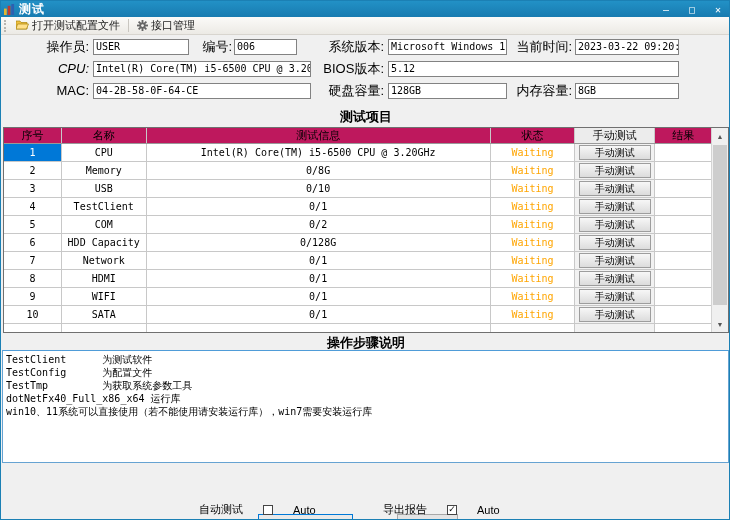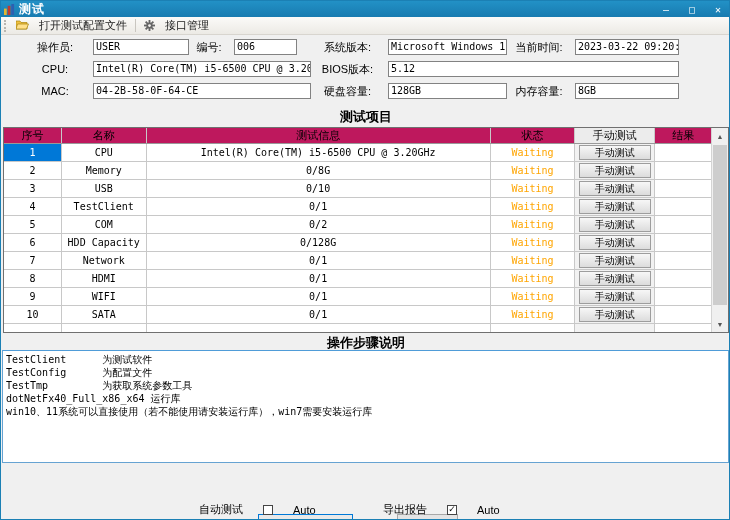--- a/index.html
+++ b/index.html
@@ -15,24 +15,24 @@
   .titlebar .app-icon { width:11px; height:11px; margin:0 4px 0 3px; }
   .titlebar .title { font-size:12px; font-weight:bold; letter-spacing:1px; }
   .win-controls { margin-left:auto; display:flex; }
   .win-btn { width:26px; height:16px; display:flex; align-items:center; justify-content:center;
     font-size:10px; color:#fff; font-family:"DejaVu Sans Mono",monospace; cursor:default; }
   
   .toolbar { position:absolute; left:0; top:16px; width:728px; height:18px;
     background:linear-gradient(#fbfaf8,#eceae5); border-bottom:1px solid #d8d5cf;
     display:flex; align-items:center; font-size:11px; color:#222; }
   .grip { width:3px; height:12px; border-left:2px dotted #b9b6b0; margin:0 4px 0 3px; }
-  .tool-item { display:flex; align-items:center; gap:10px; padding:0 5px; height:16px; }
+  .tool-item { display:flex; align-items:center; gap:3px; padding:0 5px; height:16px; }
   .tool-sep { width:1px; height:13px; background:#c9c6c0; margin:0 3px; }
   
-  .lbl { position:absolute; font-size:11px; color:#000; text-align:center; height:16px; line-height:16px; }
+  .lbl { position:absolute; font-size:13px; color:#000; text-align:right; height:16px; line-height:16px; }
   .fld { position:absolute; height:16px; background:#fff; border:1px solid #828282;
     font-size:10px; font-family:"DejaVu Sans Mono",monospace; line-height:14px;
     padding:0 2px; overflow:hidden; white-space:nowrap; color:#000; }
   
   .sec-title { position:absolute; width:730px; text-align:center; font-size:13px; font-weight:bold;
     font-family:"DejaVu Serif","Liberation Serif",serif; color:#000; }
   
   .grid { position:absolute; left:2px; top:126px; width:726px; height:206px;
     border:1px solid #707070; background:#fff; overflow:hidden; display:flex; }
   .grid-main { width:709px; overflow:hidden; }
@@ -112,21 +112,21 @@
 
 <span class="lbl" style="left:20px; top:38px; width:68px;">操作员:</span>
 <div class="fld" style="left:92px; top:38px; width:96px;">USER</div>
 <span class="lbl" style="left:185px; top:38px; width:46px;">编号:</span>
 <div class="fld" style="left:233px; top:38px; width:63px;">006</div>
 <span class="lbl" style="left:310px; top:38px; width:73px;">系统版本:</span>
 <div class="fld" style="left:387px; top:38px; width:119px;">Microsoft Windows 10 专</div>
 <span class="lbl" style="left:505px; top:38px; width:66px;">当前时间:</span>
 <div class="fld" style="left:574px; top:38px; width:104px;">2023-03-22 09:20:26</div>
 
-<span class="lbl" style="left:20px; top:60px; width:68px;">CPU:</span>
+<span class="lbl" style="left:20px; top:60px; width:68px;font-style:italic;">CPU:</span>
 <div class="fld" style="left:92px; top:60px; width:218px;">Intel(R) Core(TM) i5-6500 CPU @ 3.20GHz</div>
 <span class="lbl" style="left:310px; top:60px; width:73px;">BIOS版本:</span>
 <div class="fld" style="left:387px; top:60px; width:291px;">5.12</div>
 
 <span class="lbl" style="left:20px; top:82px; width:68px;">MAC:</span>
 <div class="fld" style="left:92px; top:82px; width:218px;">04-2B-58-0F-64-CE</div>
 <span class="lbl" style="left:310px; top:82px; width:73px;">硬盘容量:</span>
 <div class="fld" style="left:387px; top:82px; width:119px;">128GB</div>
 <span class="lbl" style="left:505px; top:82px; width:66px;">内存容量:</span>
 <div class="fld" style="left:574px; top:82px; width:104px;">8GB</div>

